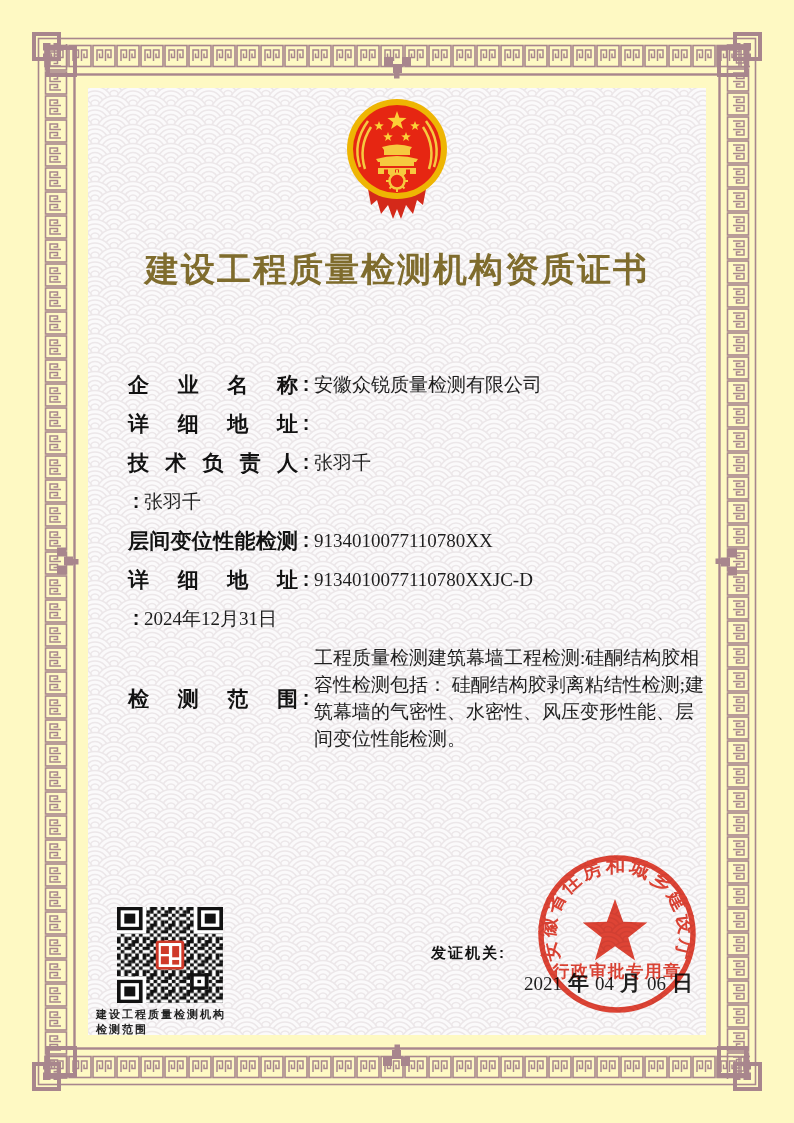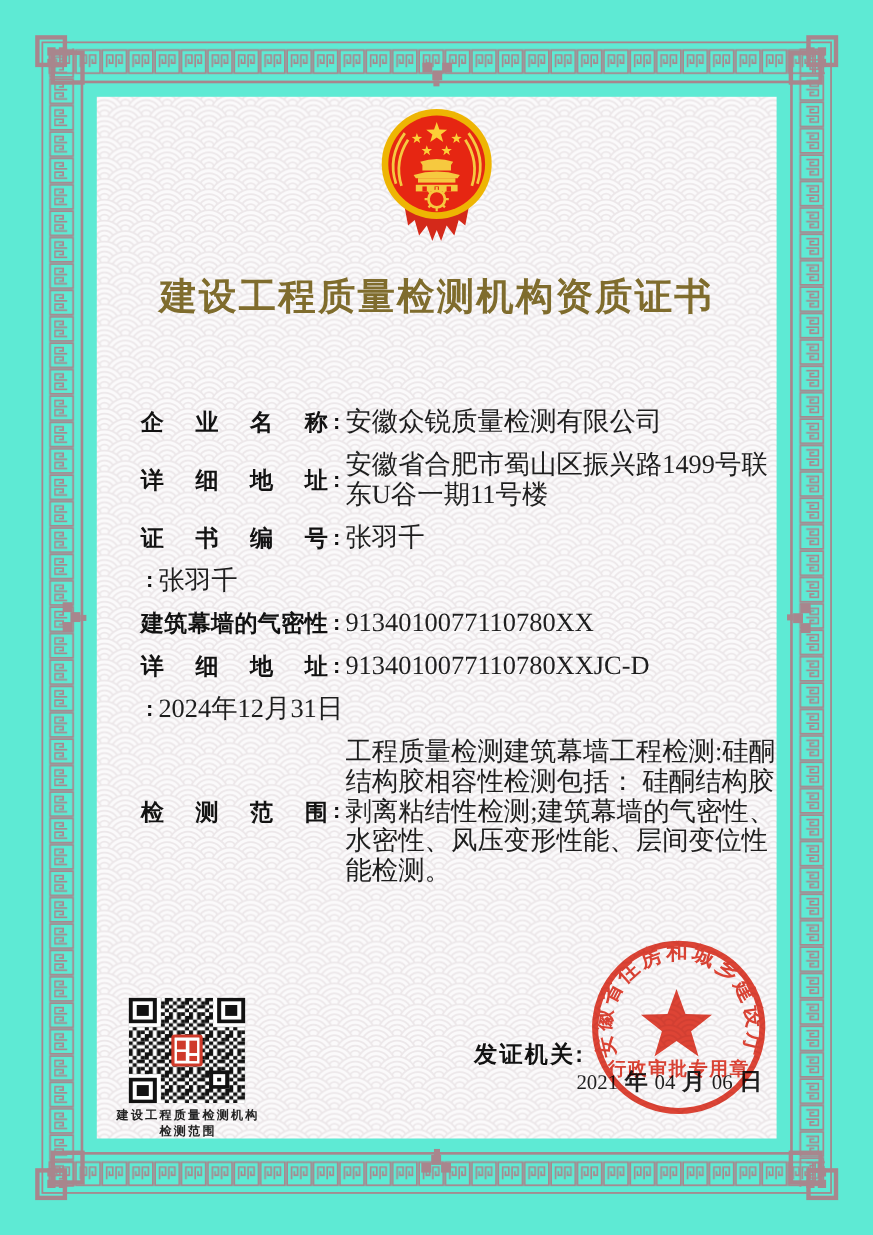--- a/index.html
+++ b/index.html
@@ -1,33 +1,33 @@
 <!DOCTYPE html>
 <html><head>
 <meta charset="utf-8">
 <style>
   html,body{margin:0;padding:0;background:#ffffff;}
-  .page{position:relative;width:794px;height:1123px;background:#5eead4;overflow:hidden;
+  .page{position:relative;width:794px;height:1123px;background:#fef9c3;overflow:hidden;
         font-family:"Liberation Sans","DejaVu Sans",sans-serif;}
   .frame{position:absolute;left:0;top:0;}
   .emblem{position:absolute;left:50%;top:97px;transform:translateX(-50%);}
   .title{position:absolute;left:0;right:0;top:247px;margin:0;text-align:center;
          font-size:34px;font-weight:800;letter-spacing:2px;color:#7f6c2d;}
   .fields{position:absolute;left:128px;top:371px;width:584px;}
   .field-row{display:flex;align-items:center;margin-bottom:12px;}
   .flabel{flex:0 0 170px;font-weight:800;font-size:21px;line-height:27px;color:#121212;
           text-align:justify;text-align-last:justify;}
   .fcolon{flex:0 0 16px;font-weight:800;font-size:20px;line-height:27px;color:#121212;text-align:center;}
   .row-addr .fcolon{align-self:center;}
-  .fvalue{flex:1;font-family:"Liberation Serif","DejaVu Serif",serif;font-size:24px;
+  .fvalue{flex:1;font-family:"Liberation Serif","DejaVu Serif",serif;font-size:19px;
           line-height:27px;color:#1e1e1e;}
   .qr{position:absolute;left:117px;top:907px;}
-  .qr-caption{position:absolute;left:96px;top:1007px;width:150px;text-align:center;
+  .qr-caption{position:absolute;left:96px;top:1007px;width:150px;
               font-size:11px;font-weight:800;letter-spacing:2px;line-height:15px;color:#222;}
-  .issuer{position:absolute;left:431px;top:944px;font-size:21px;font-weight:800;
+  .issuer{position:absolute;left:431px;top:944px;font-size:15px;font-weight:800;
           letter-spacing:2px;color:#121212;}
   .issue-date{position:absolute;left:524px;top:969px;display:flex;align-items:baseline;color:#1e1e1e;}
   .dt-num{font-family:"Liberation Serif","DejaVu Serif",serif;font-size:19px;}
   .dt-unit{font-size:21px;font-weight:800;margin:0 6px;}
   .seal{position:absolute;left:534px;top:851px;mix-blend-mode:multiply;opacity:.93;}
 </style>
 </head>
 <body>
 
 <div class="page">
@@ -160,33 +160,32 @@
 
   <div class="fields">
     <div class="field-row">
       <span class="flabel">企业名称</span>
       <span class="fcolon">:</span>
       <span class="fvalue">安徽众锐质量检测有限公司</span>
     </div>
     <div class="field-row row-addr">
       <span class="flabel">详细地址</span>
       <span class="fcolon">:</span>
-      <span class="fvalue">安徽省合肥市蜀山区振兴路1499号联东U谷一期11号楼</span>
-    </div>
-    <div class="field-row">
-      <span class="flabel">证书编号</span>
+    </div>
+    <div class="field-row">
+      <span class="flabel">技术负责人</span>
       <span class="fcolon">:</span>
       <span class="fvalue">张羽千</span>
     </div>
     <div class="field-row">
       <span class="fcolon">:</span>
       <span class="fvalue">张羽千</span>
     </div>
     <div class="field-row">
-      <span class="flabel">建筑幕墙的气密性</span>
+      <span class="flabel">层间变位性能检测</span>
       <span class="fcolon">:</span>
       <span class="fvalue">9134010077110780XX</span>
     </div>
     <div class="field-row">
       <span class="flabel">详细地址</span>
       <span class="fcolon">:</span>
       <span class="fvalue">9134010077110780XXJC-D</span>
     </div>
     <div class="field-row">
       <span class="fcolon">:</span>

